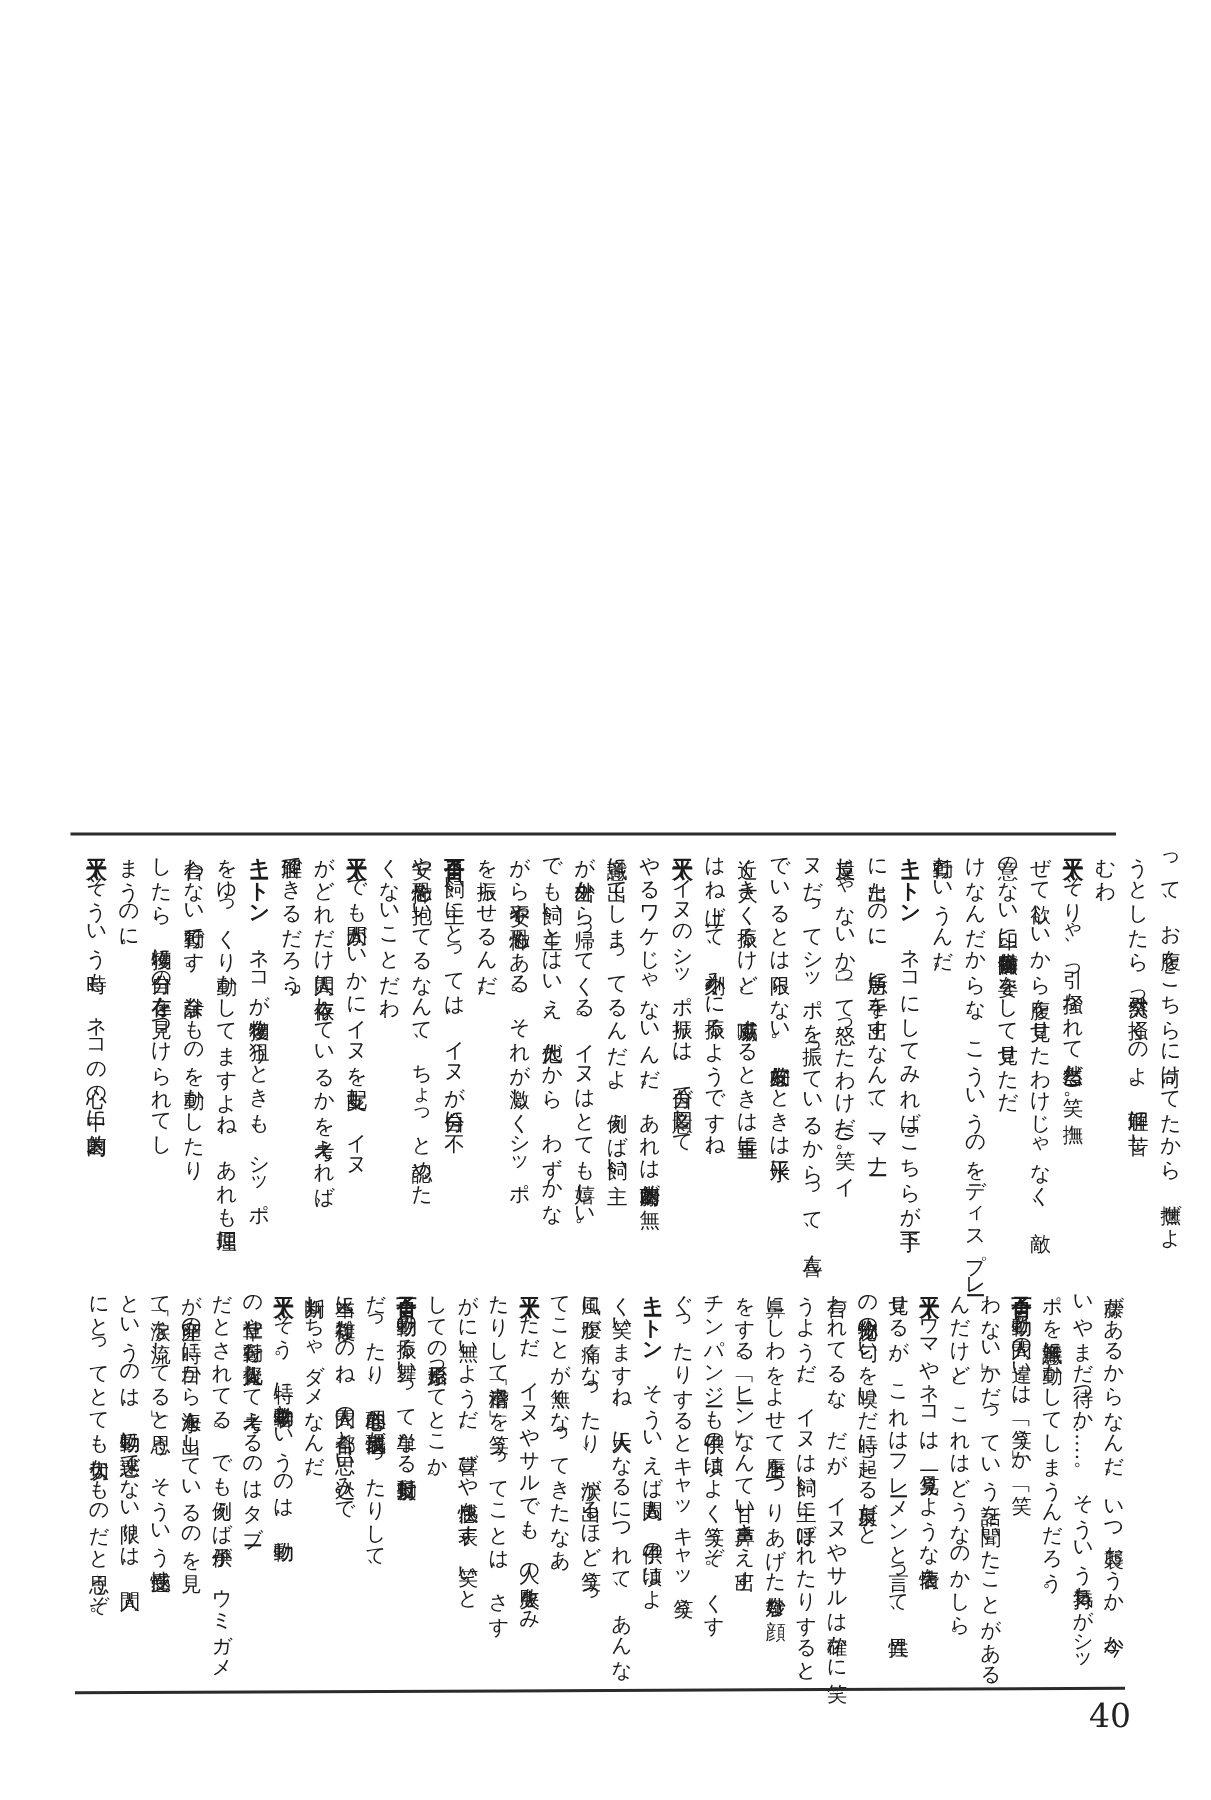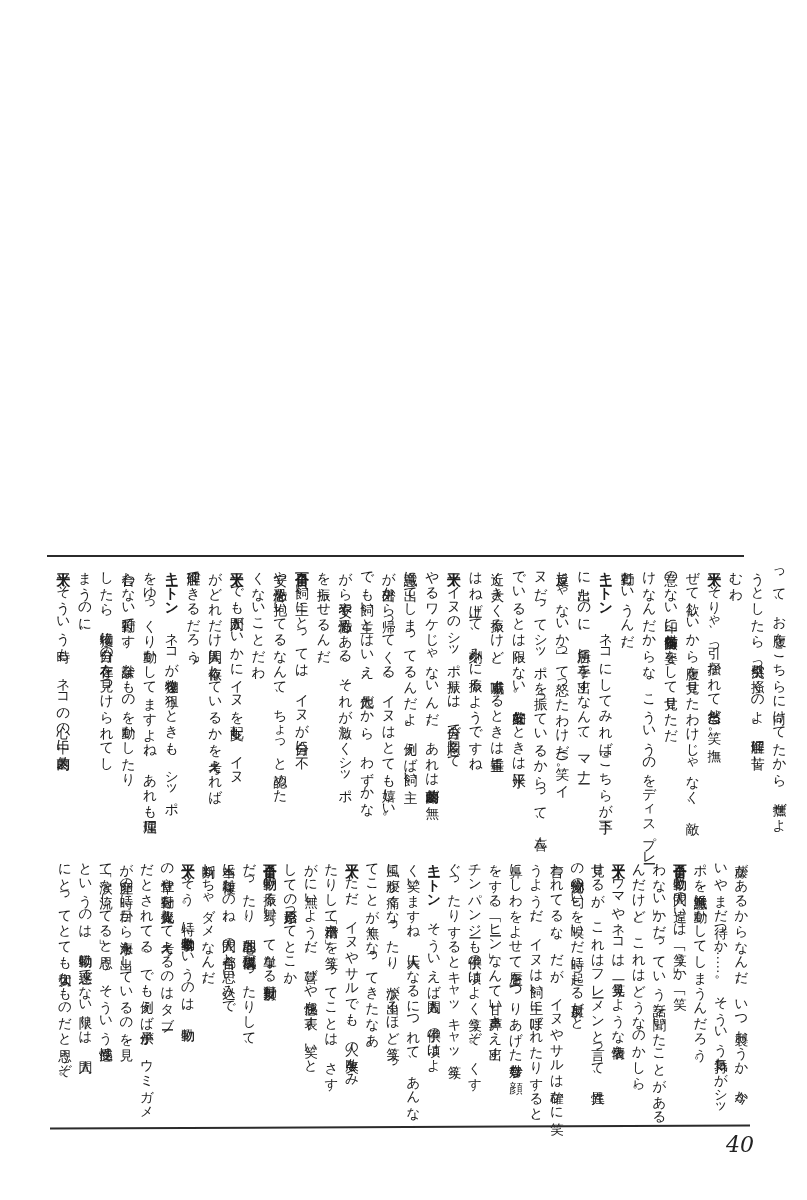--- a/index.html
+++ b/index.html
@@ -38,21 +38,20 @@
   .tblock p.col {
     margin: 0; padding: 0;
     white-space: nowrap;
   }
   .speaker { font-weight: 700; }
   .page-number {
     position: absolute;
     left: 718px; top: 1132px;
     width: 44px;
     font-size: 22px;
-    font-style: italic;
     color: #222;
     text-align: center;
   }
 </style>
 </head>
 <body>
 
 <div>
   <div class="rule rule-top"></div>
 

